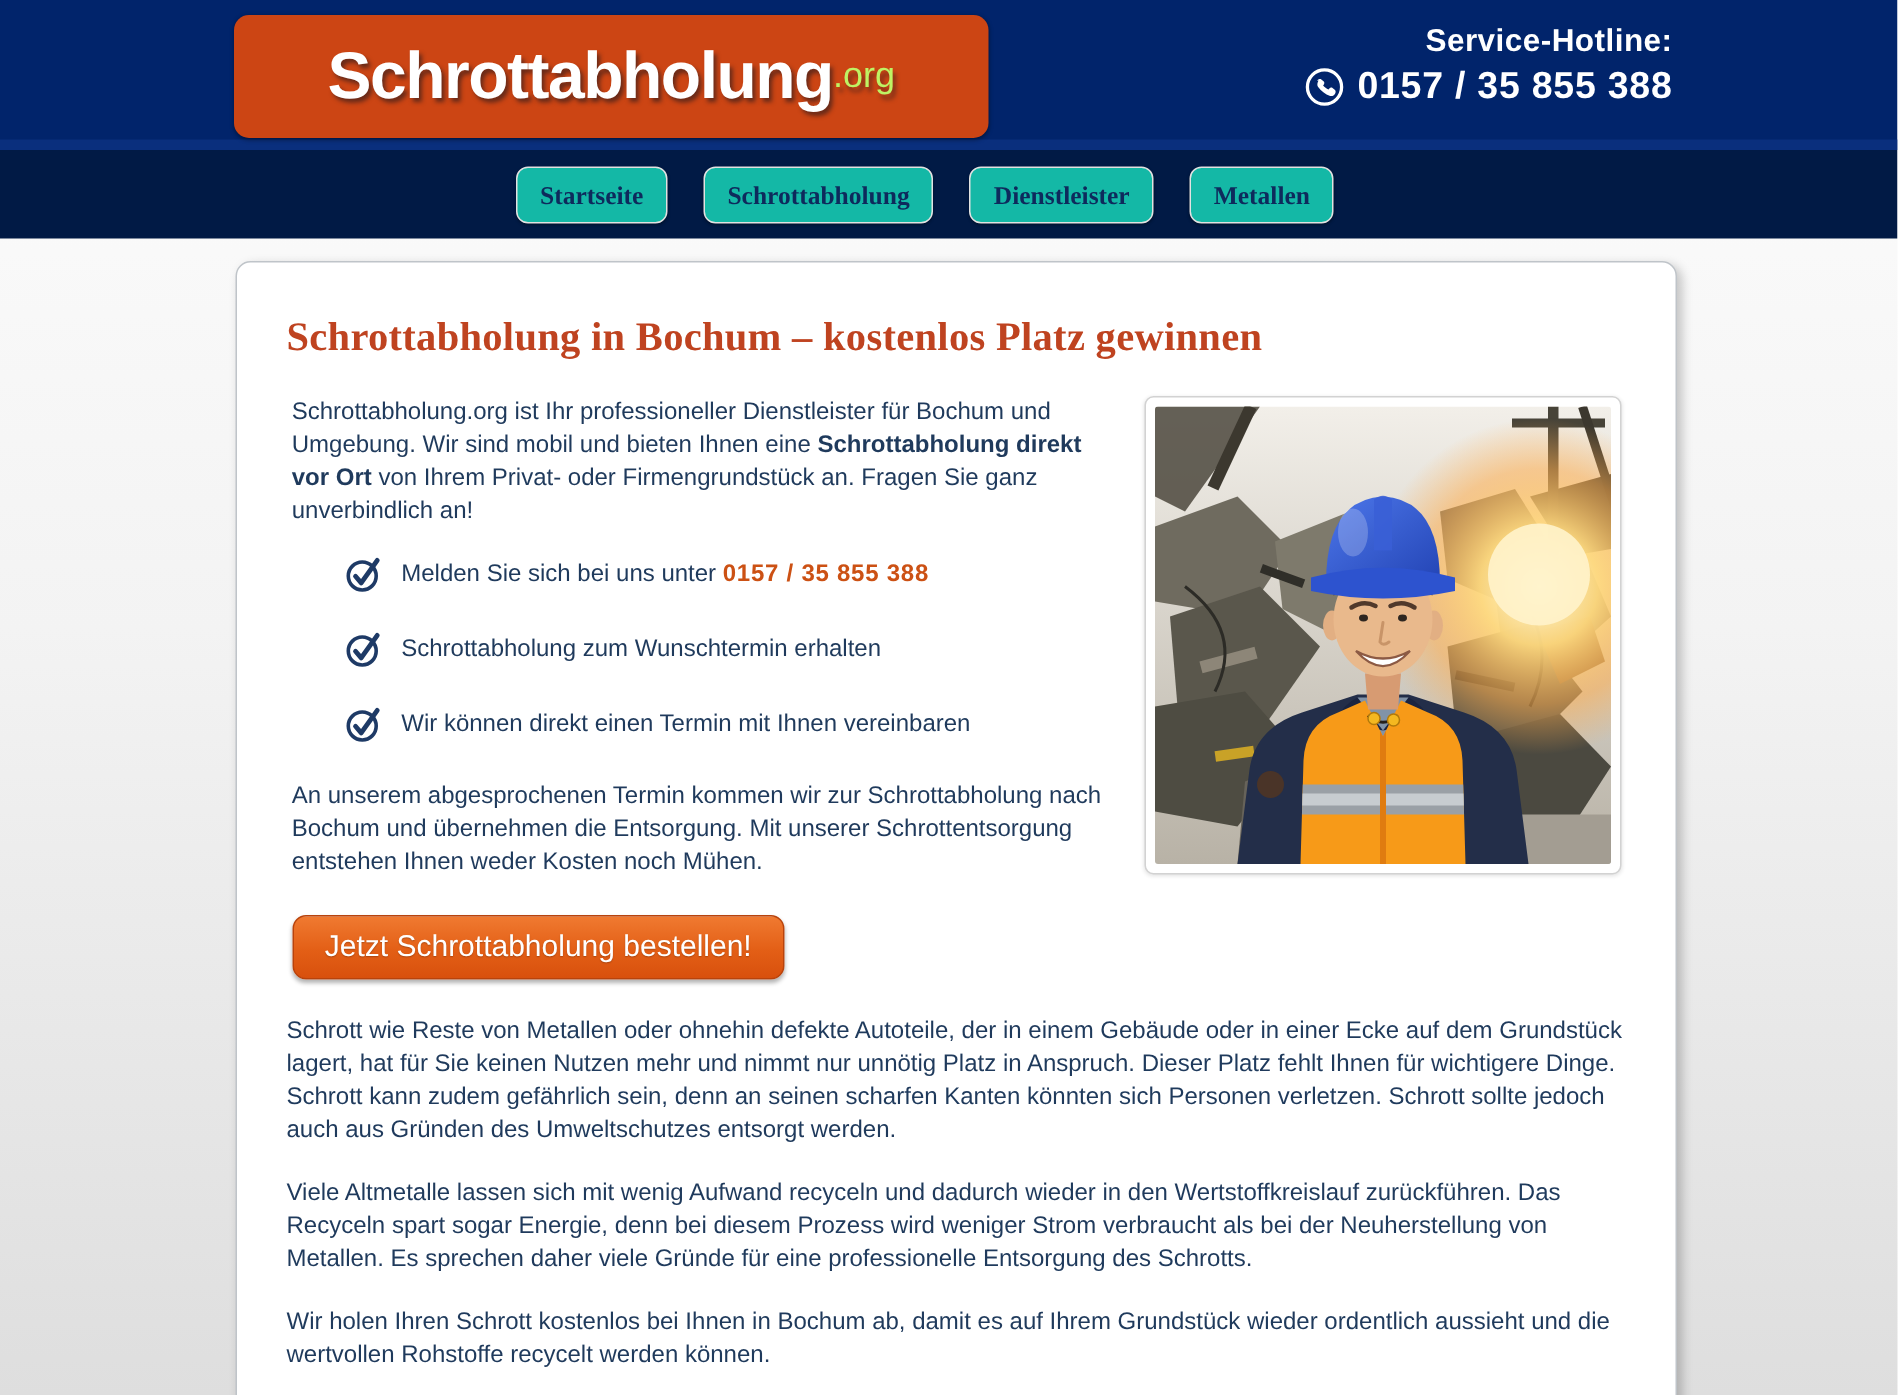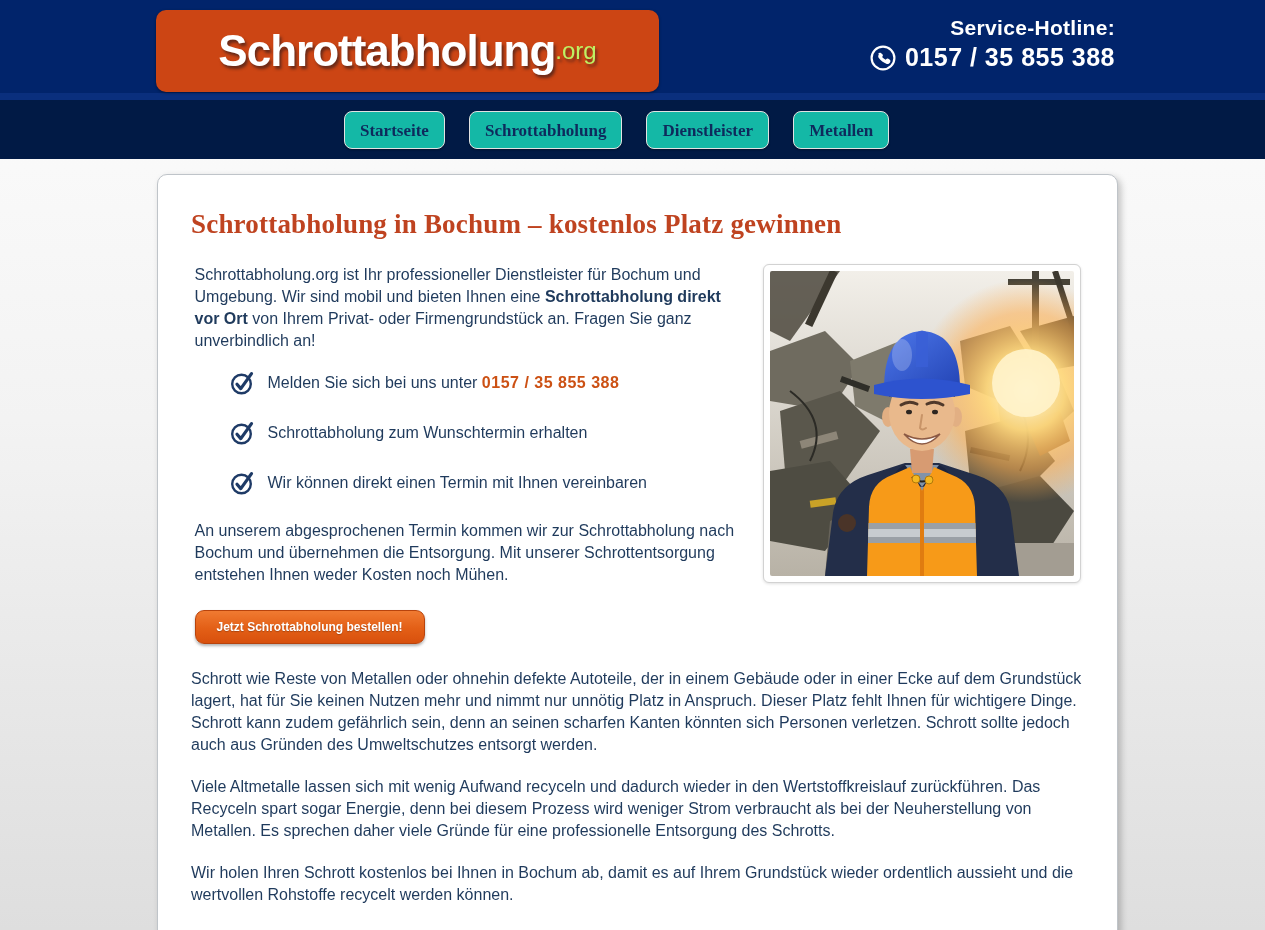--- a/index.html
+++ b/index.html
@@ -88,21 +88,21 @@
   .photo-frame {
     flex:none; width:318px;
     background:#ffffff; border:1px solid #d2d2d2; border-radius:6px;
     padding:6px; box-shadow:0 1px 3px rgba(0,0,0,.12);
   }
   .photo-frame svg { display:block; border-radius:2px; }
 
   .cta-btn {
     display:inline-block; margin:6px 0 24px 0;
     padding:9px 21px;
-    font-size:12px; font-weight:bold; color:#ffffff;
+    font-size:20px; font-weight:normal; color:#ffffff;
     background:linear-gradient(180deg,#f07a31 0%,#e35f16 55%,#d8500d 100%);
     border:1px solid #b8430c; border-radius:9px;
     box-shadow:0 2px 3px rgba(0,0,0,.3);
     text-shadow:0 1px 1px rgba(0,0,0,.25);
     cursor:pointer;
   }
   .wide p { margin-bottom:20px; }
   b.inline-bold { font-weight:bold; }
 </style>
 </head>

